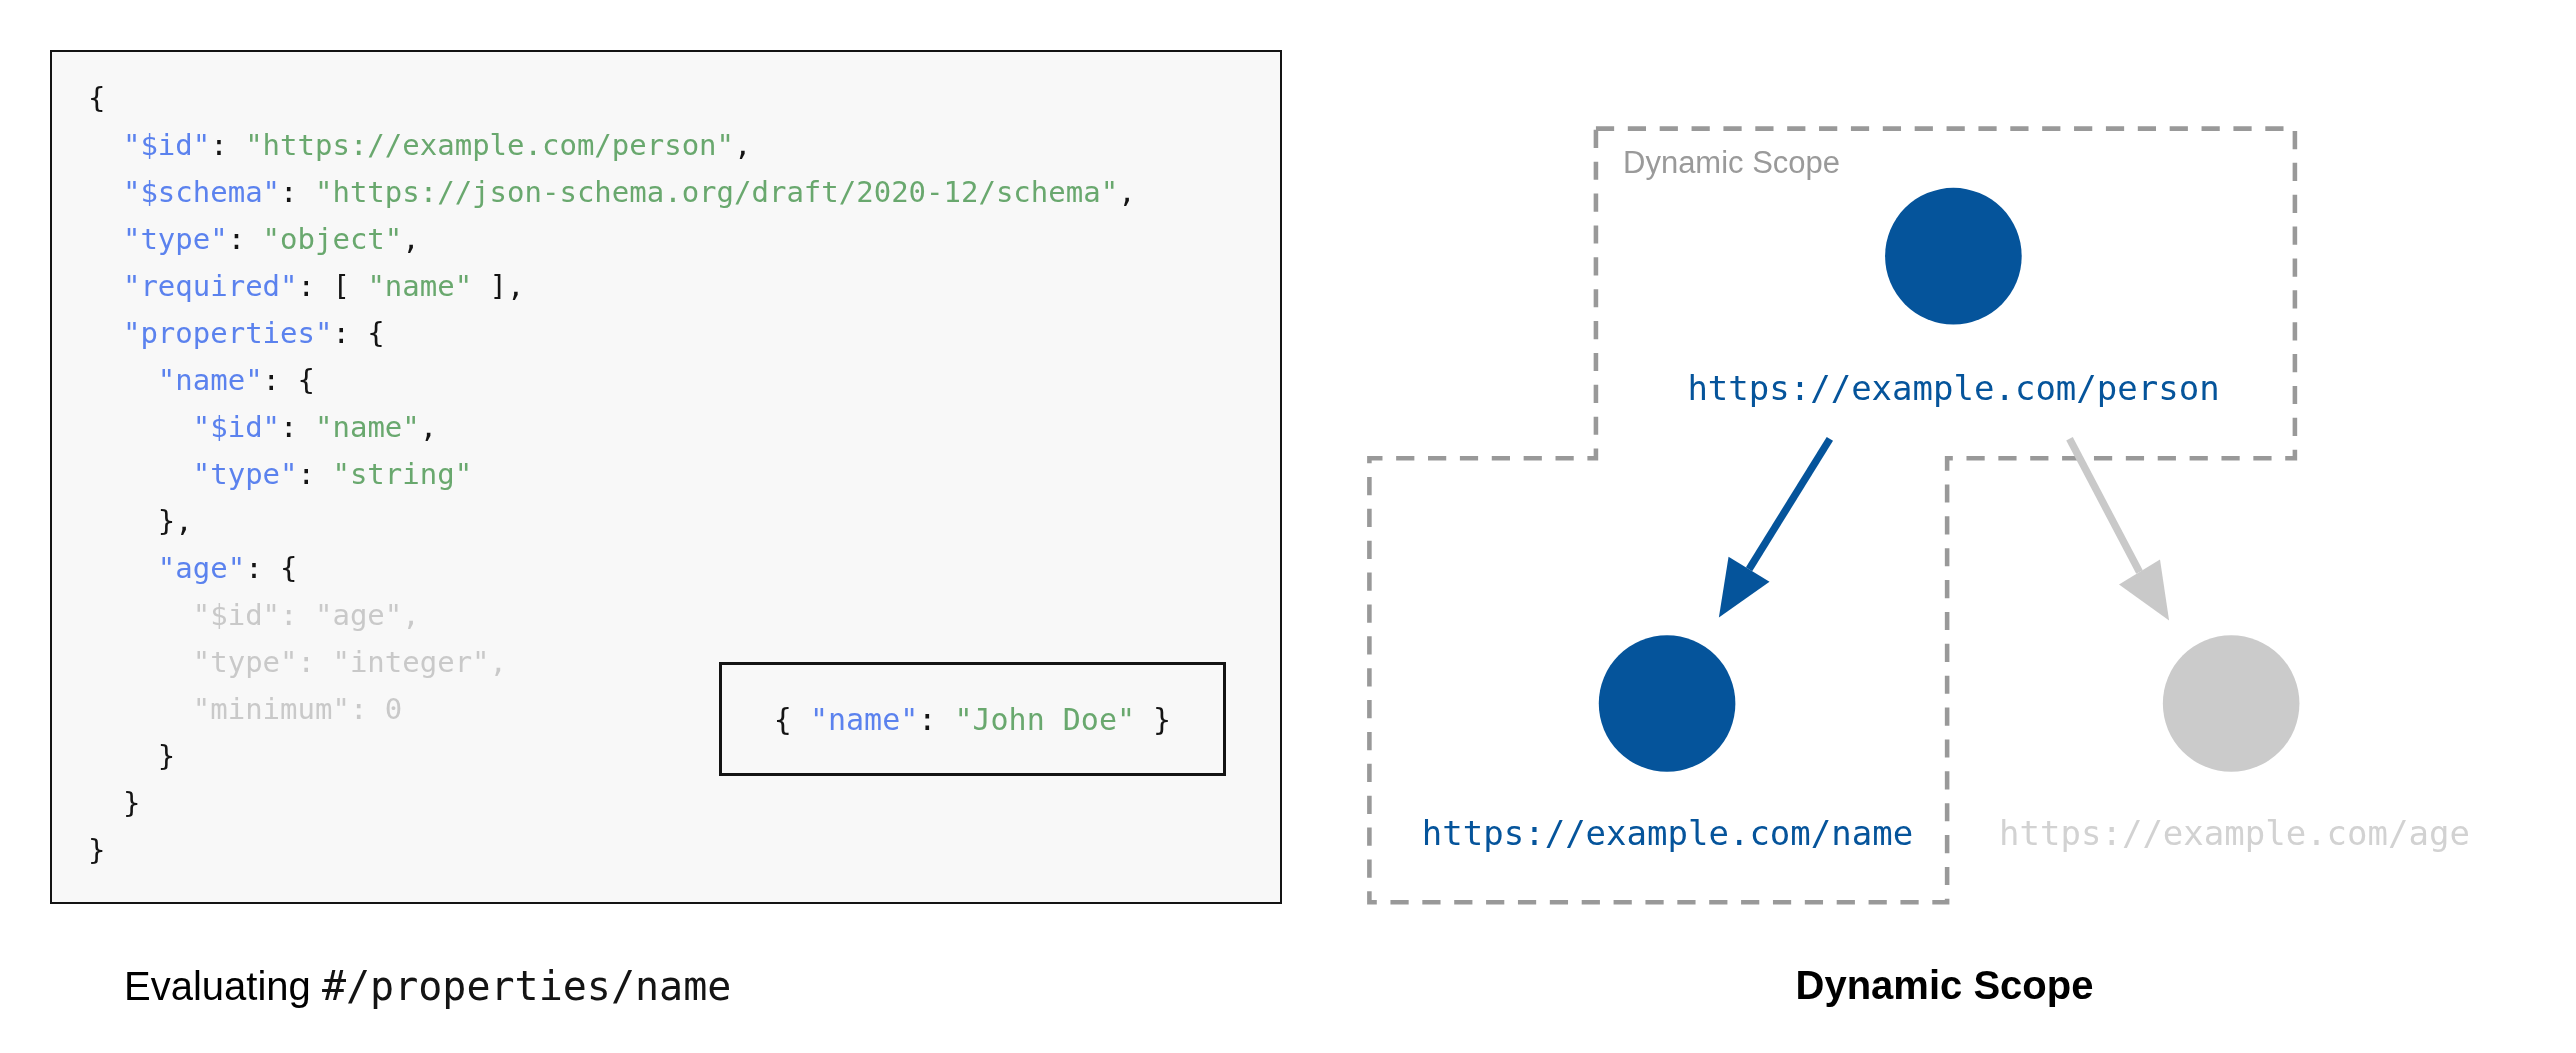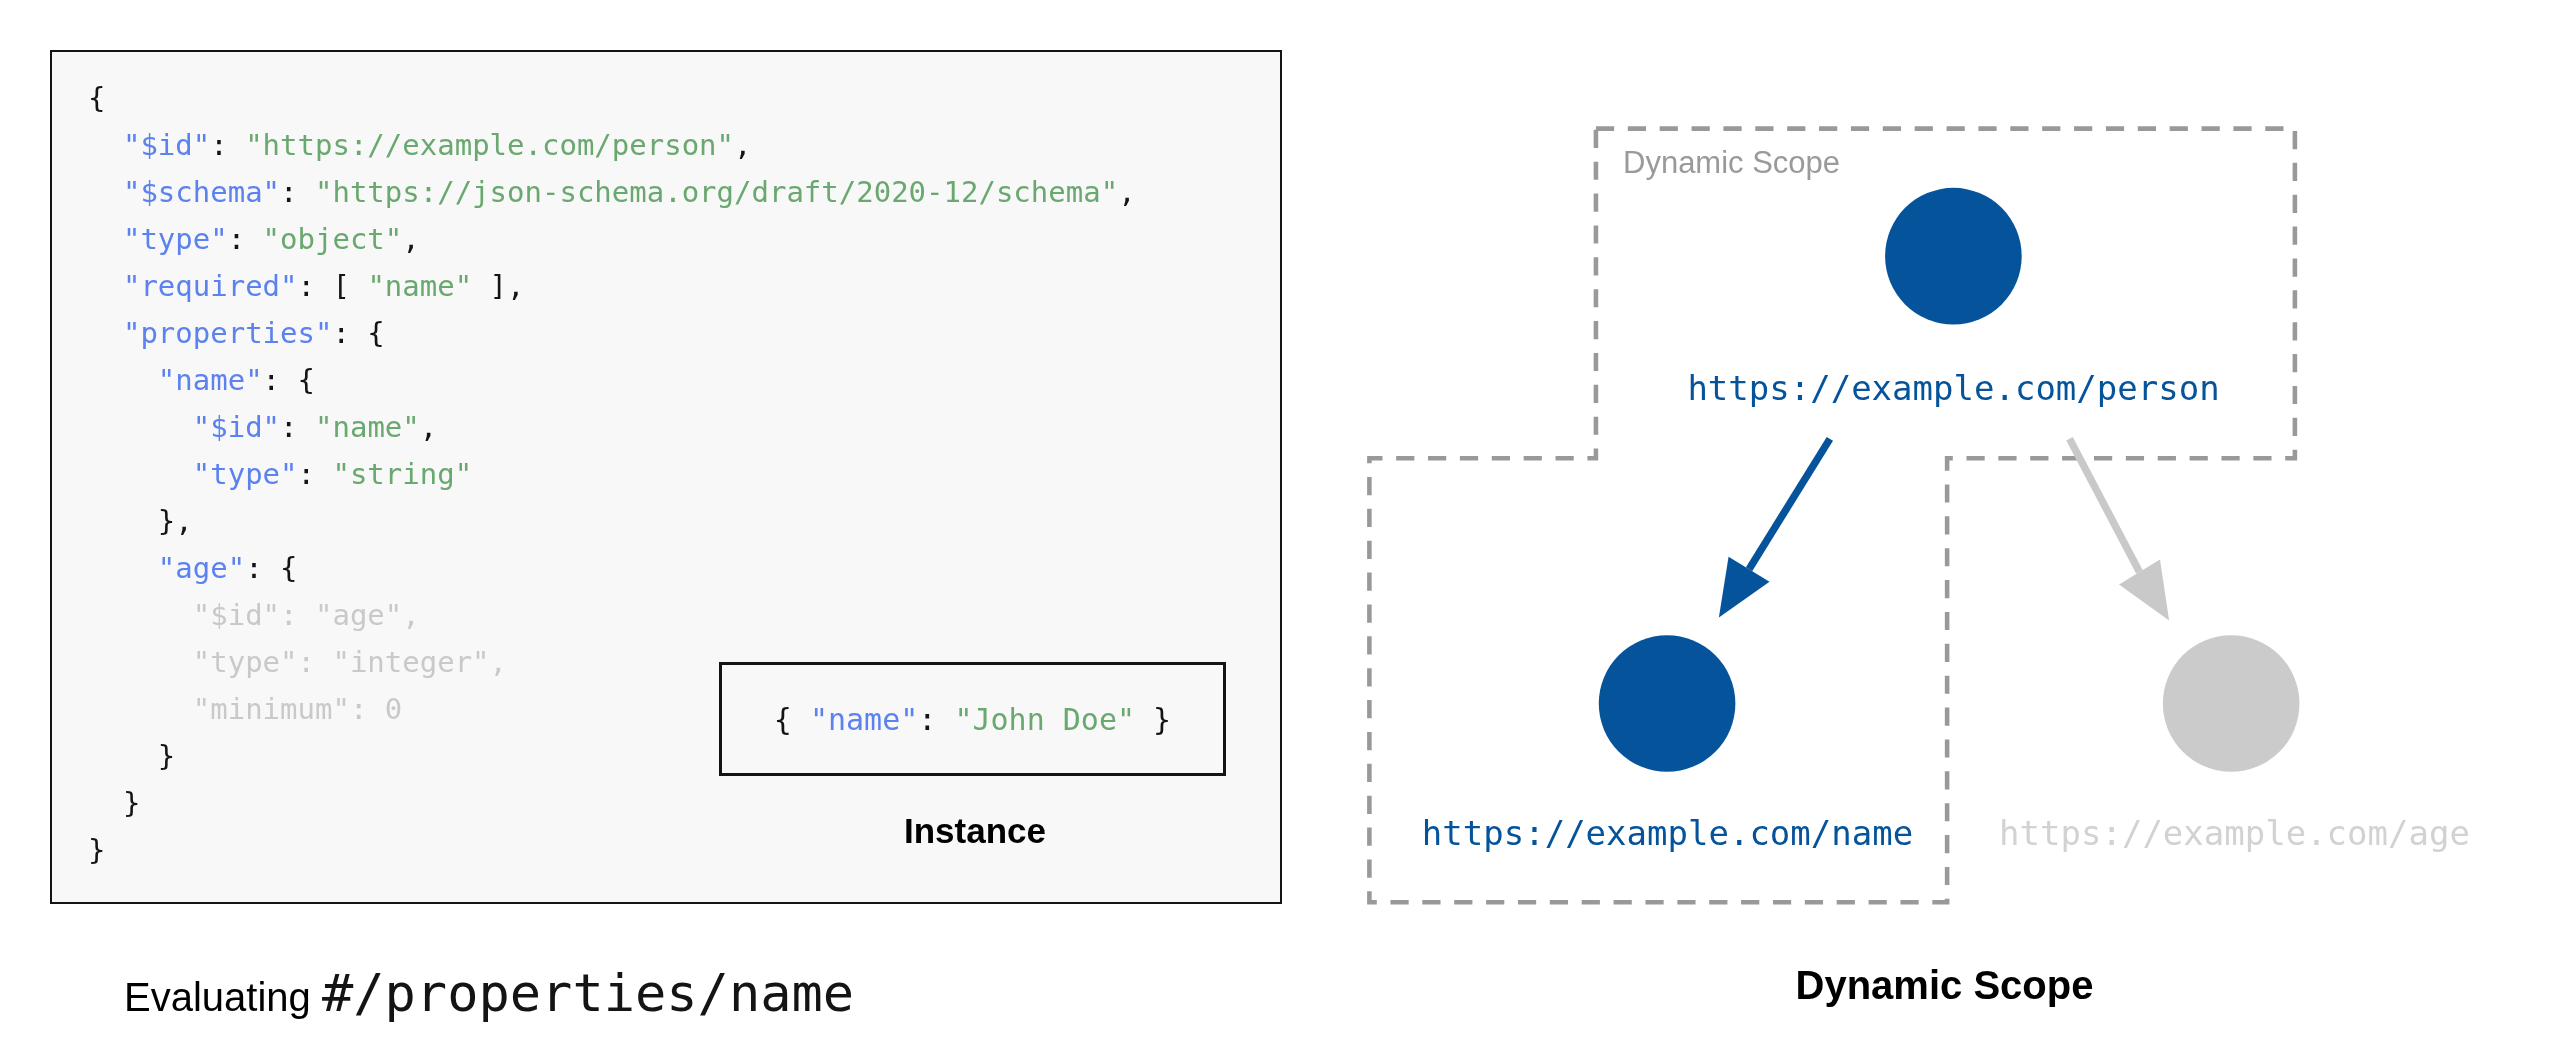--- a/index.html
+++ b/index.html
@@ -21,21 +21,21 @@
   .instance-box{position:absolute;left:719px;top:662px;width:507px;height:114px;
                 box-sizing:border-box;background:#f8f8f8;border:3.4px solid #141414;
                 display:flex;align-items:center;justify-content:center;}
   .instance-code{font-family:"DejaVu Sans Mono",monospace;font-size:30px;white-space:pre;}
   .instance-label{position:absolute;left:804px;top:811px;width:342px;text-align:center;
                   font-weight:bold;font-size:35px;color:#000000;}
 
   
   .caption-left{position:absolute;left:124px;top:963px;white-space:nowrap;}
   .caption-left .cap-bold{font-weight:normal;font-size:40px;color:#000000;}
-  .caption-left .cap-mono{font-family:"DejaVu Sans Mono",monospace;font-size:52px;color:#141414;}
+  .caption-left .cap-mono{font-family:"DejaVu Sans Mono",monospace;font-size:40px;color:#141414;}
 
   
   .diagram-svg{position:absolute;left:0;top:0;}
   .scope-label{position:absolute;left:1623px;top:145px;font-size:31px;color:#9a9a9a;}
   .url{position:absolute;font-family:"DejaVu Sans Mono",monospace;font-size:34px;
        text-align:center;white-space:nowrap;}
   .url-person{left:1555px;top:368px;width:797px;color:#05549b;}
   .url-name{left:1269px;top:813px;width:797px;color:#05549b;}
   .url-age{left:1836px;top:813px;width:797px;color:#d2d2d2;}
   .caption-right{position:absolute;left:1660px;top:963px;width:569px;text-align:center;
@@ -46,21 +46,20 @@
 
 <div class="canvas">
 
   <div class="code-block">
     <pre class="schema-code"><div class="code-line"><span class="tok-p">{</span></div><div class="code-line"><span class="tok-p">  </span><span class="tok-k">"$id"</span><span class="tok-p">: </span><span class="tok-s">"https://example.com/person"</span><span class="tok-p">,</span></div><div class="code-line"><span class="tok-p">  </span><span class="tok-k">"$schema"</span><span class="tok-p">: </span><span class="tok-s">"https://json-schema.org/draft/2020-12/schema"</span><span class="tok-p">,</span></div><div class="code-line"><span class="tok-p">  </span><span class="tok-k">"type"</span><span class="tok-p">: </span><span class="tok-s">"object"</span><span class="tok-p">,</span></div><div class="code-line"><span class="tok-p">  </span><span class="tok-k">"required"</span><span class="tok-p">: [ </span><span class="tok-s">"name"</span><span class="tok-p"> ],</span></div><div class="code-line"><span class="tok-p">  </span><span class="tok-k">"properties"</span><span class="tok-p">: {</span></div><div class="code-line"><span class="tok-p">    </span><span class="tok-k">"name"</span><span class="tok-p">: {</span></div><div class="code-line"><span class="tok-p">      </span><span class="tok-k">"$id"</span><span class="tok-p">: </span><span class="tok-s">"name"</span><span class="tok-p">,</span></div><div class="code-line"><span class="tok-p">      </span><span class="tok-k">"type"</span><span class="tok-p">: </span><span class="tok-s">"string"</span></div><div class="code-line"><span class="tok-p">    },</span></div><div class="code-line"><span class="tok-p">    </span><span class="tok-k">"age"</span><span class="tok-p">: {</span></div><div class="code-line"><span class="tok-m">      "$id": "age",</span></div><div class="code-line"><span class="tok-m">      "type": "integer",</span></div><div class="code-line"><span class="tok-m">      "minimum": 0</span></div><div class="code-line"><span class="tok-p">    }</span></div><div class="code-line"><span class="tok-p">  }</span></div><div class="code-line"><span class="tok-p">}</span></div></pre>
   </div>
 
   <div class="instance-box">
     <div class="instance-code"><span class="tok-p">{ </span><span class="tok-k">"name"</span><span class="tok-p">: </span><span class="tok-s">"John Doe"</span><span class="tok-p"> }</span></div>
   </div>
-  <div class="instance-label">Instance</div>
 
   <div class="caption-left"><span class="cap-bold">Evaluating</span><span class="cap-bold">&nbsp;</span><span class="cap-mono">#/properties/name</span></div>
 
   <svg class="diagram-svg" width="2576" height="1053" viewBox="0 0 4524 1850">
     <path d="M2803 226 L4031 226 L4031 805 L3420 805 L3420 1585 L2405 1585 L2405 805 L2803 805 Z" fill="none" stroke="#999999" stroke-width="8" stroke-dasharray="32 24"></path>
 
     <line x1="3214" y1="771" x2="3072" y2="1000" stroke="#05549b" stroke-width="13"></line>
     <polygon points="3019,1085 3036,978 3108,1022" fill="#05549b"></polygon>
 
     <line x1="3635" y1="771" x2="3758" y2="1005" stroke="#c9c9c9" stroke-width="13"></line>

